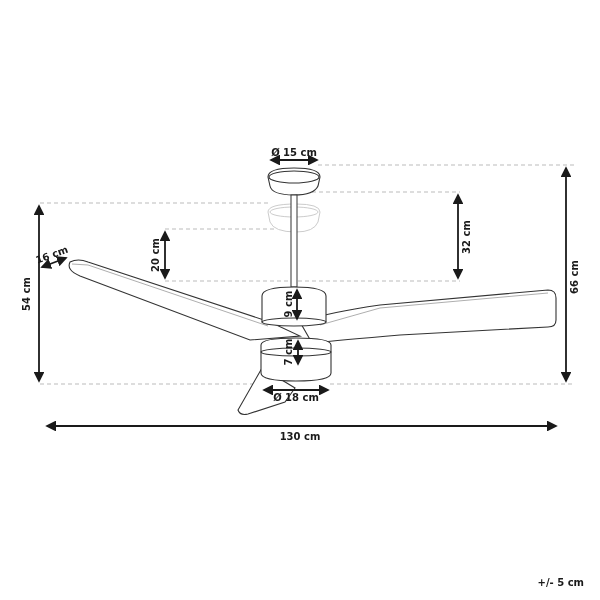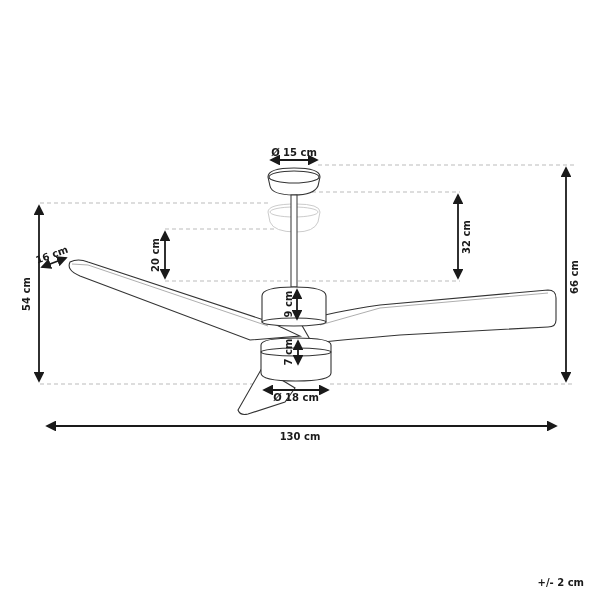--- a/index.html
+++ b/index.html
@@ -81,13 +81,13 @@
   <text class="lbl" x="0" y="0" text-anchor="middle" transform="translate(53,258) rotate(-20)">16 cm</text>
   <text class="lbl" x="0" y="0" text-anchor="middle" transform="translate(159,255) rotate(-90)">20 cm</text>
   <text class="lbl" x="0" y="0" text-anchor="middle" transform="translate(470,237) rotate(-90)">32 cm</text>
   <text class="lbl" x="0" y="0" text-anchor="middle" transform="translate(578,277) rotate(-90)">66 cm</text>
   <text class="lbl" x="0" y="0" text-anchor="middle" transform="translate(292,304) rotate(-90)">9 cm</text>
   <text class="lbl" x="0" y="0" text-anchor="middle" transform="translate(292,352) rotate(-90)">7 cm</text>
   <text class="lbl" x="296" y="401" text-anchor="middle">Ø 18 cm</text>
   <text class="lbl" x="300" y="440" text-anchor="middle">130 cm</text>
 </svg>
 
-<div class="note">+/- 2 cm</div>
+<div class="note">+/- 5 cm</div>
 
 </body></html>

